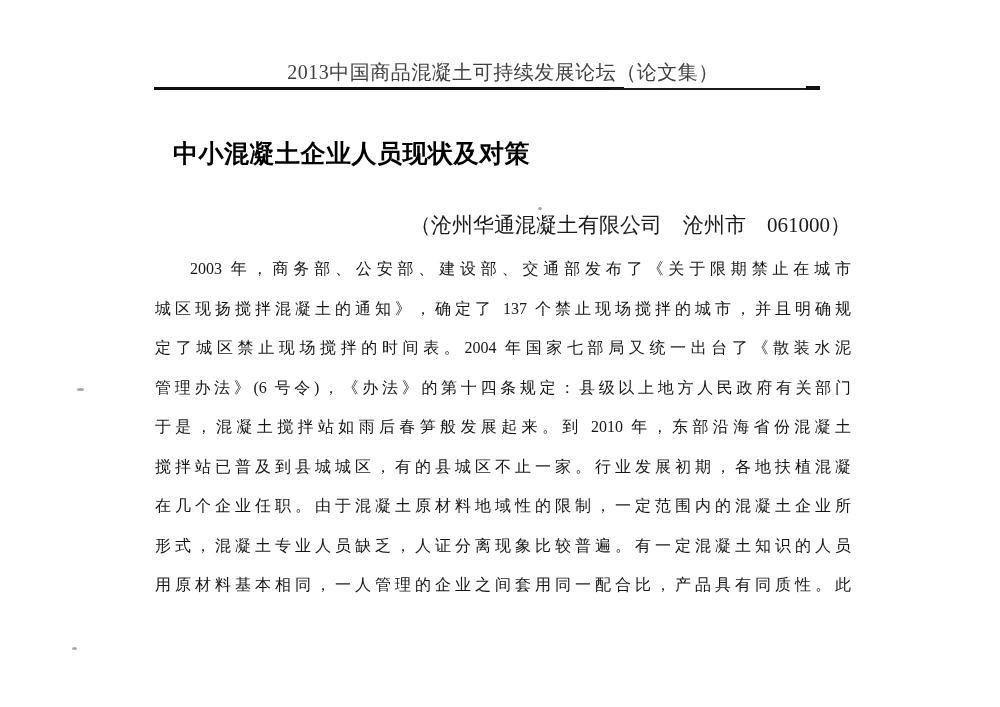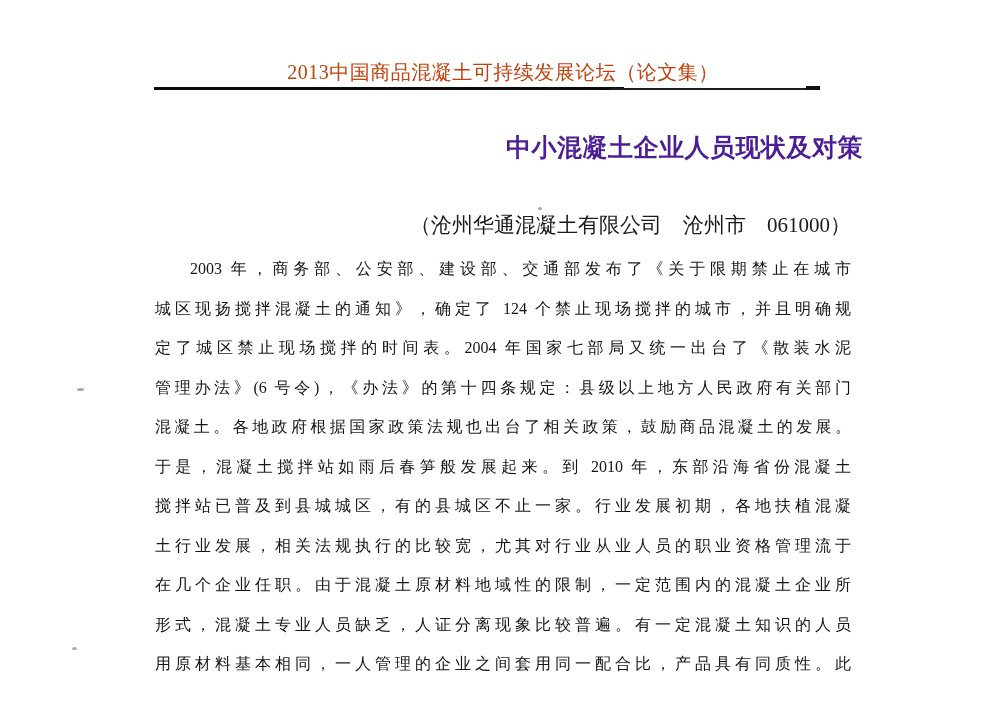--- a/index.html
+++ b/index.html
@@ -19,21 +19,21 @@
   
   .header {
     position: absolute;
     top: 60px;
     left: 155px;
     width: 696px;
     text-align: center;
     font-size: 20px;
     line-height: 24px;
     letter-spacing: 0.5px;
-    color: #c2410c;
+    color: #404040;
   }
   
   .rule-a {
     position: absolute;
     top: 87px;
     left: 154px;
     width: 470px;
     height: 3px;
     background: #0d0d0d;
   }
@@ -51,26 +51,26 @@
     left: 806px;
     width: 14px;
     height: 4px;
     background: #111111;
   }
   .title {
     position: absolute;
     top: 119px;
     left: 155px;
     width: 696px;
-    margin: 12px;
-    text-align: right;
+    margin: 18px;
+    text-align: left;
     font-size: 25px;
     line-height: 34px;
     font-weight: bold;
-    color: #4c1d95;
+    color: #000000;
     letter-spacing: 0.5px;
   }
   .author {
     position: absolute;
     top: 172px;
     left: 155px;
     width: 696px;
     text-align: center;
     font-size: 21px;
     line-height: 30px;
@@ -128,27 +128,25 @@
   <div class="rule-b"></div>
   <div class="rule-tick"></div>
 
   <h1 class="title">中小混凝土企业人员现状及对策</h1>
 
 
   <div class="affiliation">（沧州华通混凝土有限公司　沧州市　061000）</div>
 
   <div class="body-text">
       <div class="body-line indent">2003 年，商务部、公安部、建设部、交通部发布了《关于限期禁止在城市</div>
-      <div class="body-line">城区现扬搅拌混凝土的通知》，确定了 124 个禁止现场搅拌的城市，并且明确规</div>
+      <div class="body-line">城区现扬搅拌混凝土的通知》，确定了 137 个禁止现场搅拌的城市，并且明确规</div>
       <div class="body-line">定了城区禁止现场搅拌的时间表。2004 年国家七部局又统一出台了《散装水泥</div>
       <div class="body-line">管理办法》(6 号令)，《办法》的第十四条规定：县级以上地方人民政府有关部门</div>
-      <div class="body-line">混凝土。各地政府根据国家政策法规也出台了相关政策，鼓励商品混凝土的发展。</div>
       <div class="body-line">于是，混凝土搅拌站如雨后春笋般发展起来。到 2010 年，东部沿海省份混凝土</div>
       <div class="body-line">搅拌站已普及到县城城区，有的县城区不止一家。行业发展初期，各地扶植混凝</div>
-      <div class="body-line">土行业发展，相关法规执行的比较宽，尤其对行业从业人员的职业资格管理流于</div>
       <div class="body-line">在几个企业任职。由于混凝土原材料地域性的限制，一定范围内的混凝土企业所</div>
       <div class="body-line">形式，混凝土专业人员缺乏，人证分离现象比较普遍。有一定混凝土知识的人员</div>
       <div class="body-line">用原材料基本相同，一人管理的企业之间套用同一配合比，产品具有同质性。此</div>
     </div>
 
   <div class="speck speck-1"></div>
   <div class="speck speck-2"></div>
   <div class="speck speck-3"></div>
 
 </div>

